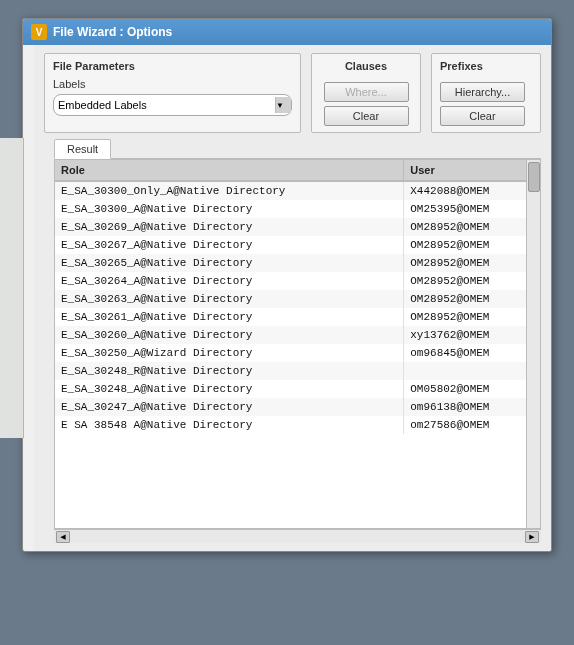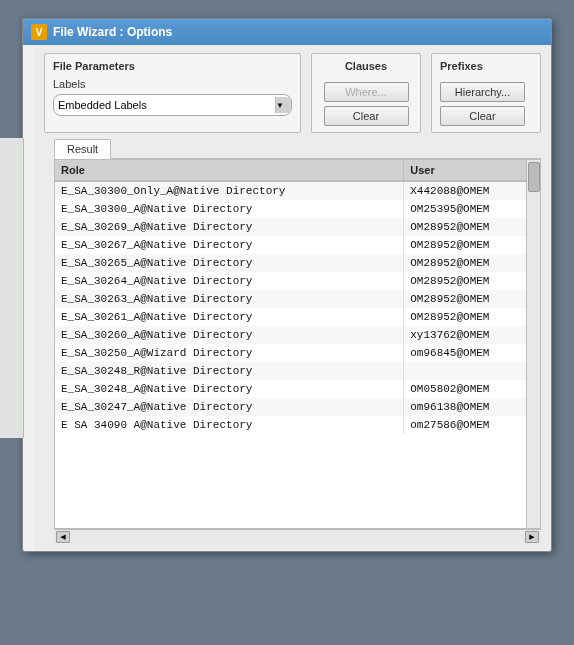--- a/index.html
+++ b/index.html
@@ -417,21 +417,21 @@
                 </tr>
                 <tr>
                   <td>E_SA_30248_A@Native Directory</td>
                   <td>OM05802@OMEM</td>
                 </tr>
                 <tr>
                   <td>E_SA_30247_A@Native Directory</td>
                   <td>om96138@OMEM</td>
                 </tr>
                 <tr>
-                  <td>E SA 34090 A@Native Directory</td>
+                  <td>E SA 38548 A@Native Directory</td>
                   <td>om27586@OMEM</td>
                 </tr>
               </tbody>
           </table>
 
           <div class="scrollbar-area">
             <div class="scrollbar-thumb"></div>
           </div>
         </div>
 

